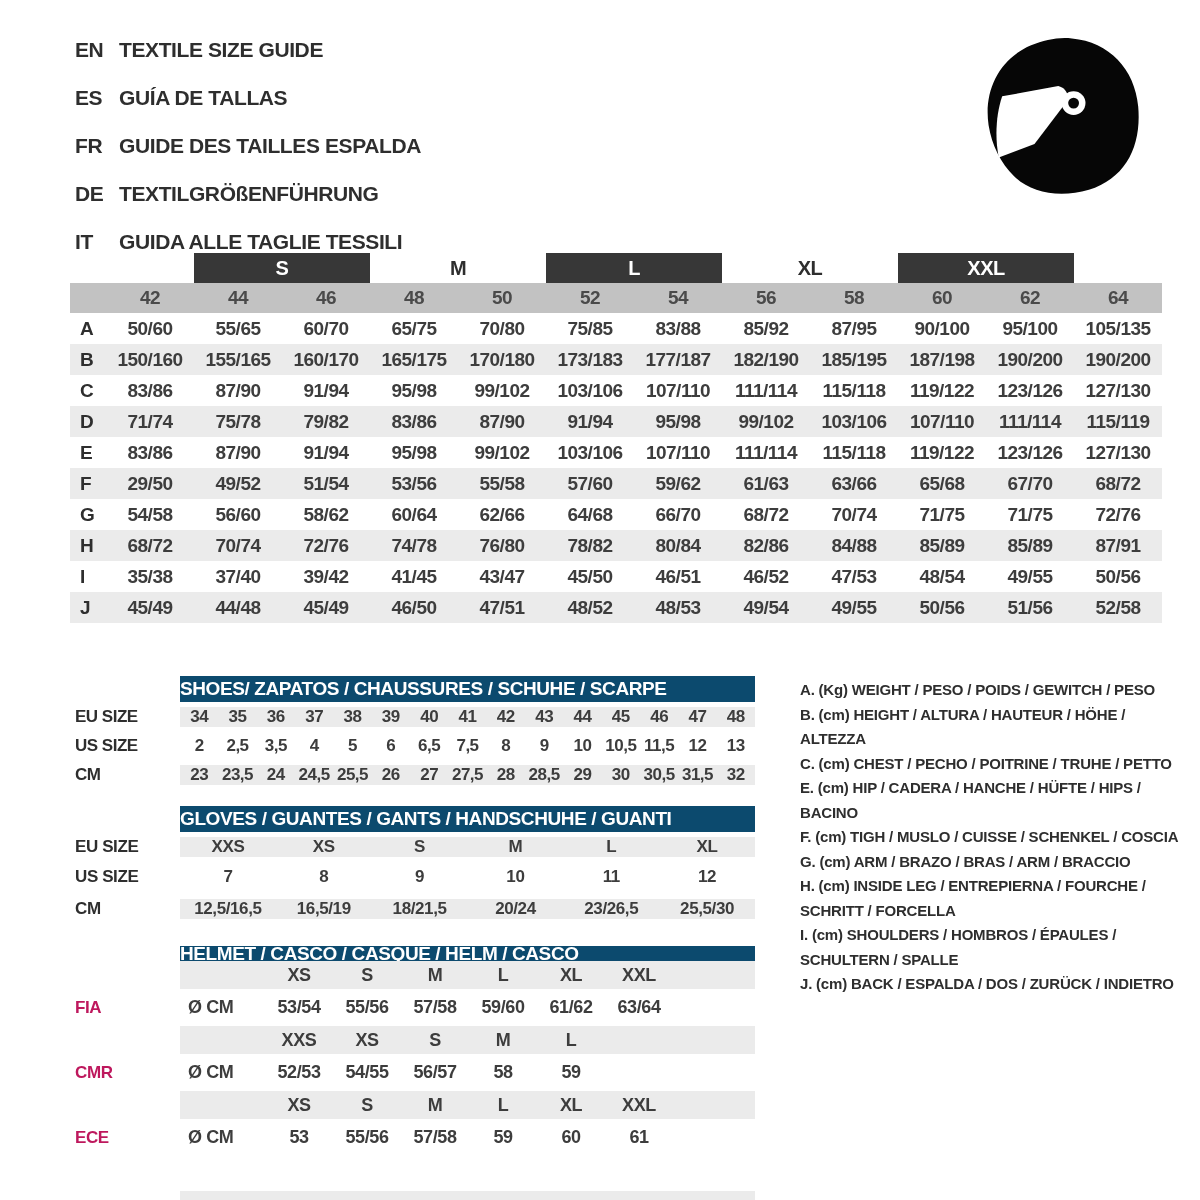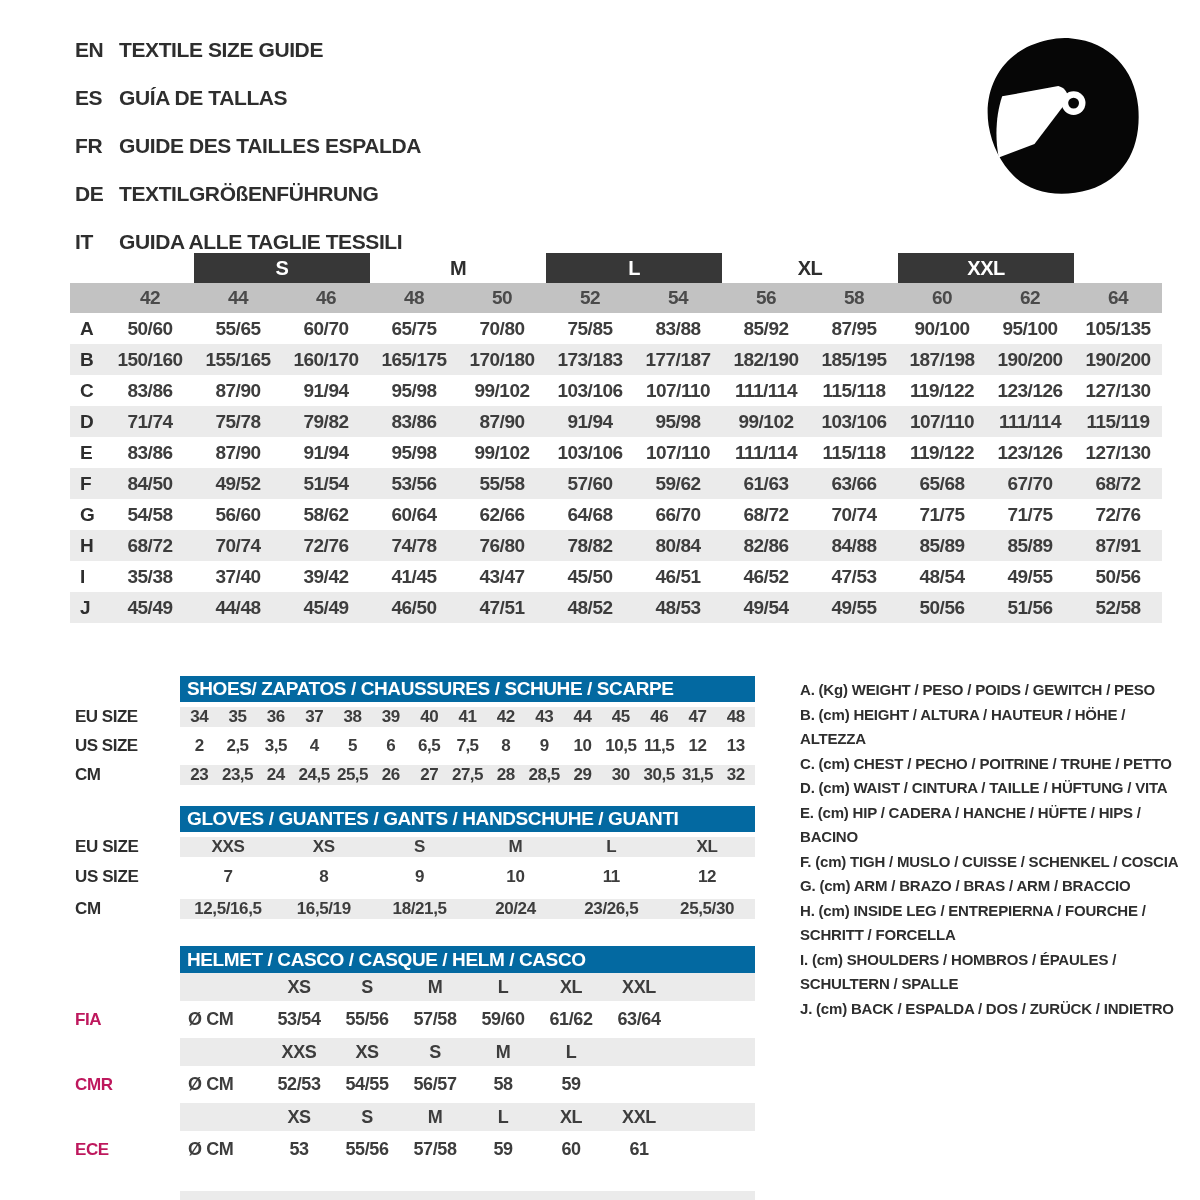--- a/index.html
+++ b/index.html
@@ -24,37 +24,37 @@
          height:31px;font-size:19px;letter-spacing:-0.5px;}
   .mtrow.groups{height:30px;}
   .mtrow.nums{height:30px;background:#c2c2c2;color:#4a4a4a;}
   .gb{height:100%;display:flex;align-items:center;justify-content:center;font-size:20px;color:#2e2e2e;}
   .gb.d{background:#373737;color:#fff;}
   .c{text-align:center;}
   .lab{padding-left:10px;text-align:left;color:#2e2e2e;}
   .stripe{background:#ebebeb;}
 
   
-  .ttl{margin-left:105px;height:26px;background:#0369a1;color:#fff;font-size:19px;
-       display:flex;align-items:center;padding-left:7px;letter-spacing:-0.4px;white-space:nowrap;}
+  .ttl{margin-left:105px;height:26px;background:#0c4a6e;color:#fff;font-size:19px;
+       display:flex;align-items:center;letter-spacing:-0.4px;white-space:nowrap;}
   .rl{text-align:left;color:#2e2e2e;font-size:17px;}
   .s{background:#ebebeb;}
 
   .shoes{left:75px;top:676px;width:680px;}
   .strow{display:grid;grid-template-columns:105px repeat(15,1fr);align-items:center;
          height:29px;font-size:17px;letter-spacing:-0.5px;}
 
   .gloves{left:75px;top:806px;width:680px;}
   .glrow{display:grid;grid-template-columns:105px repeat(6,1fr);align-items:center;
          font-size:17px;letter-spacing:-0.4px;}
   .glrow.r1,.glrow.r2{height:30px;}
   .glrow.r3{height:33px;}
 
   .htbl{left:75px;top:946px;width:680px;}
-  .htbl .ttl{height:27px;}
+  .htbl .ttl{height:15px;}
   .hrow{display:grid;grid-template-columns:105px 85px repeat(6,68px) 1fr;align-items:center;
         font-size:18px;letter-spacing:-0.4px;}
   .hrow.sz{height:28px;}
   .hrow.val{height:37px;}
   .hl{text-align:right;color:#be185d;font-size:17px;height:100%;display:flex;align-items:center;}
   .hu{padding-left:8px;height:100%;display:flex;align-items:center;}
   .hc{text-align:center;height:100%;display:flex;align-items:center;justify-content:center;}
   .hf{height:100%;}
 
   
@@ -181,21 +181,21 @@
     <span class="c">103/106</span>
     <span class="c">107/110</span>
     <span class="c">111/114</span>
     <span class="c">115/118</span>
     <span class="c">119/122</span>
     <span class="c">123/126</span>
     <span class="c">127/130</span>
   </div>
   <div class="mtrow stripe">
     <span class="lab">F</span>
-    <span class="c">84/50</span>
+    <span class="c">29/50</span>
     <span class="c">49/52</span>
     <span class="c">51/54</span>
     <span class="c">53/56</span>
     <span class="c">55/58</span>
     <span class="c">57/60</span>
     <span class="c">59/62</span>
     <span class="c">61/63</span>
     <span class="c">63/66</span>
     <span class="c">65/68</span>
     <span class="c">67/70</span>
@@ -419,21 +419,20 @@
     <span class="hc">60</span>
     <span class="hc">61</span>
     <span class="hf"></span>
   </div>
 </div>
 
 <div class="abs legend">
   <div>A. (Kg) WEIGHT / PESO / POIDS / GEWITCH / PESO</div>
   <div>B. (cm) HEIGHT / ALTURA / HAUTEUR / HÖHE / ALTEZZA</div>
   <div>C. (cm) CHEST / PECHO / POITRINE / TRUHE / PETTO</div>
-  <div>D. (cm) WAIST / CINTURA / TAILLE / HÜFTUNG / VITA</div>
   <div>E. (cm) HIP / CADERA / HANCHE / HÜFTE / HIPS / BACINO</div>
   <div>F. (cm) TIGH / MUSLO / CUISSE / SCHENKEL / COSCIA</div>
   <div>G. (cm) ARM / BRAZO / BRAS / ARM / BRACCIO</div>
   <div>H. (cm) INSIDE LEG / ENTREPIERNA / FOURCHE / SCHRITT / FORCELLA</div>
   <div>I. (cm) SHOULDERS / HOMBROS / ÉPAULES / SCHULTERN / SPALLE</div>
   <div>J. (cm) BACK / ESPALDA / DOS / ZURÜCK / INDIETRO</div>
 </div>
 
 <div class="abs bottombar"></div>
 

